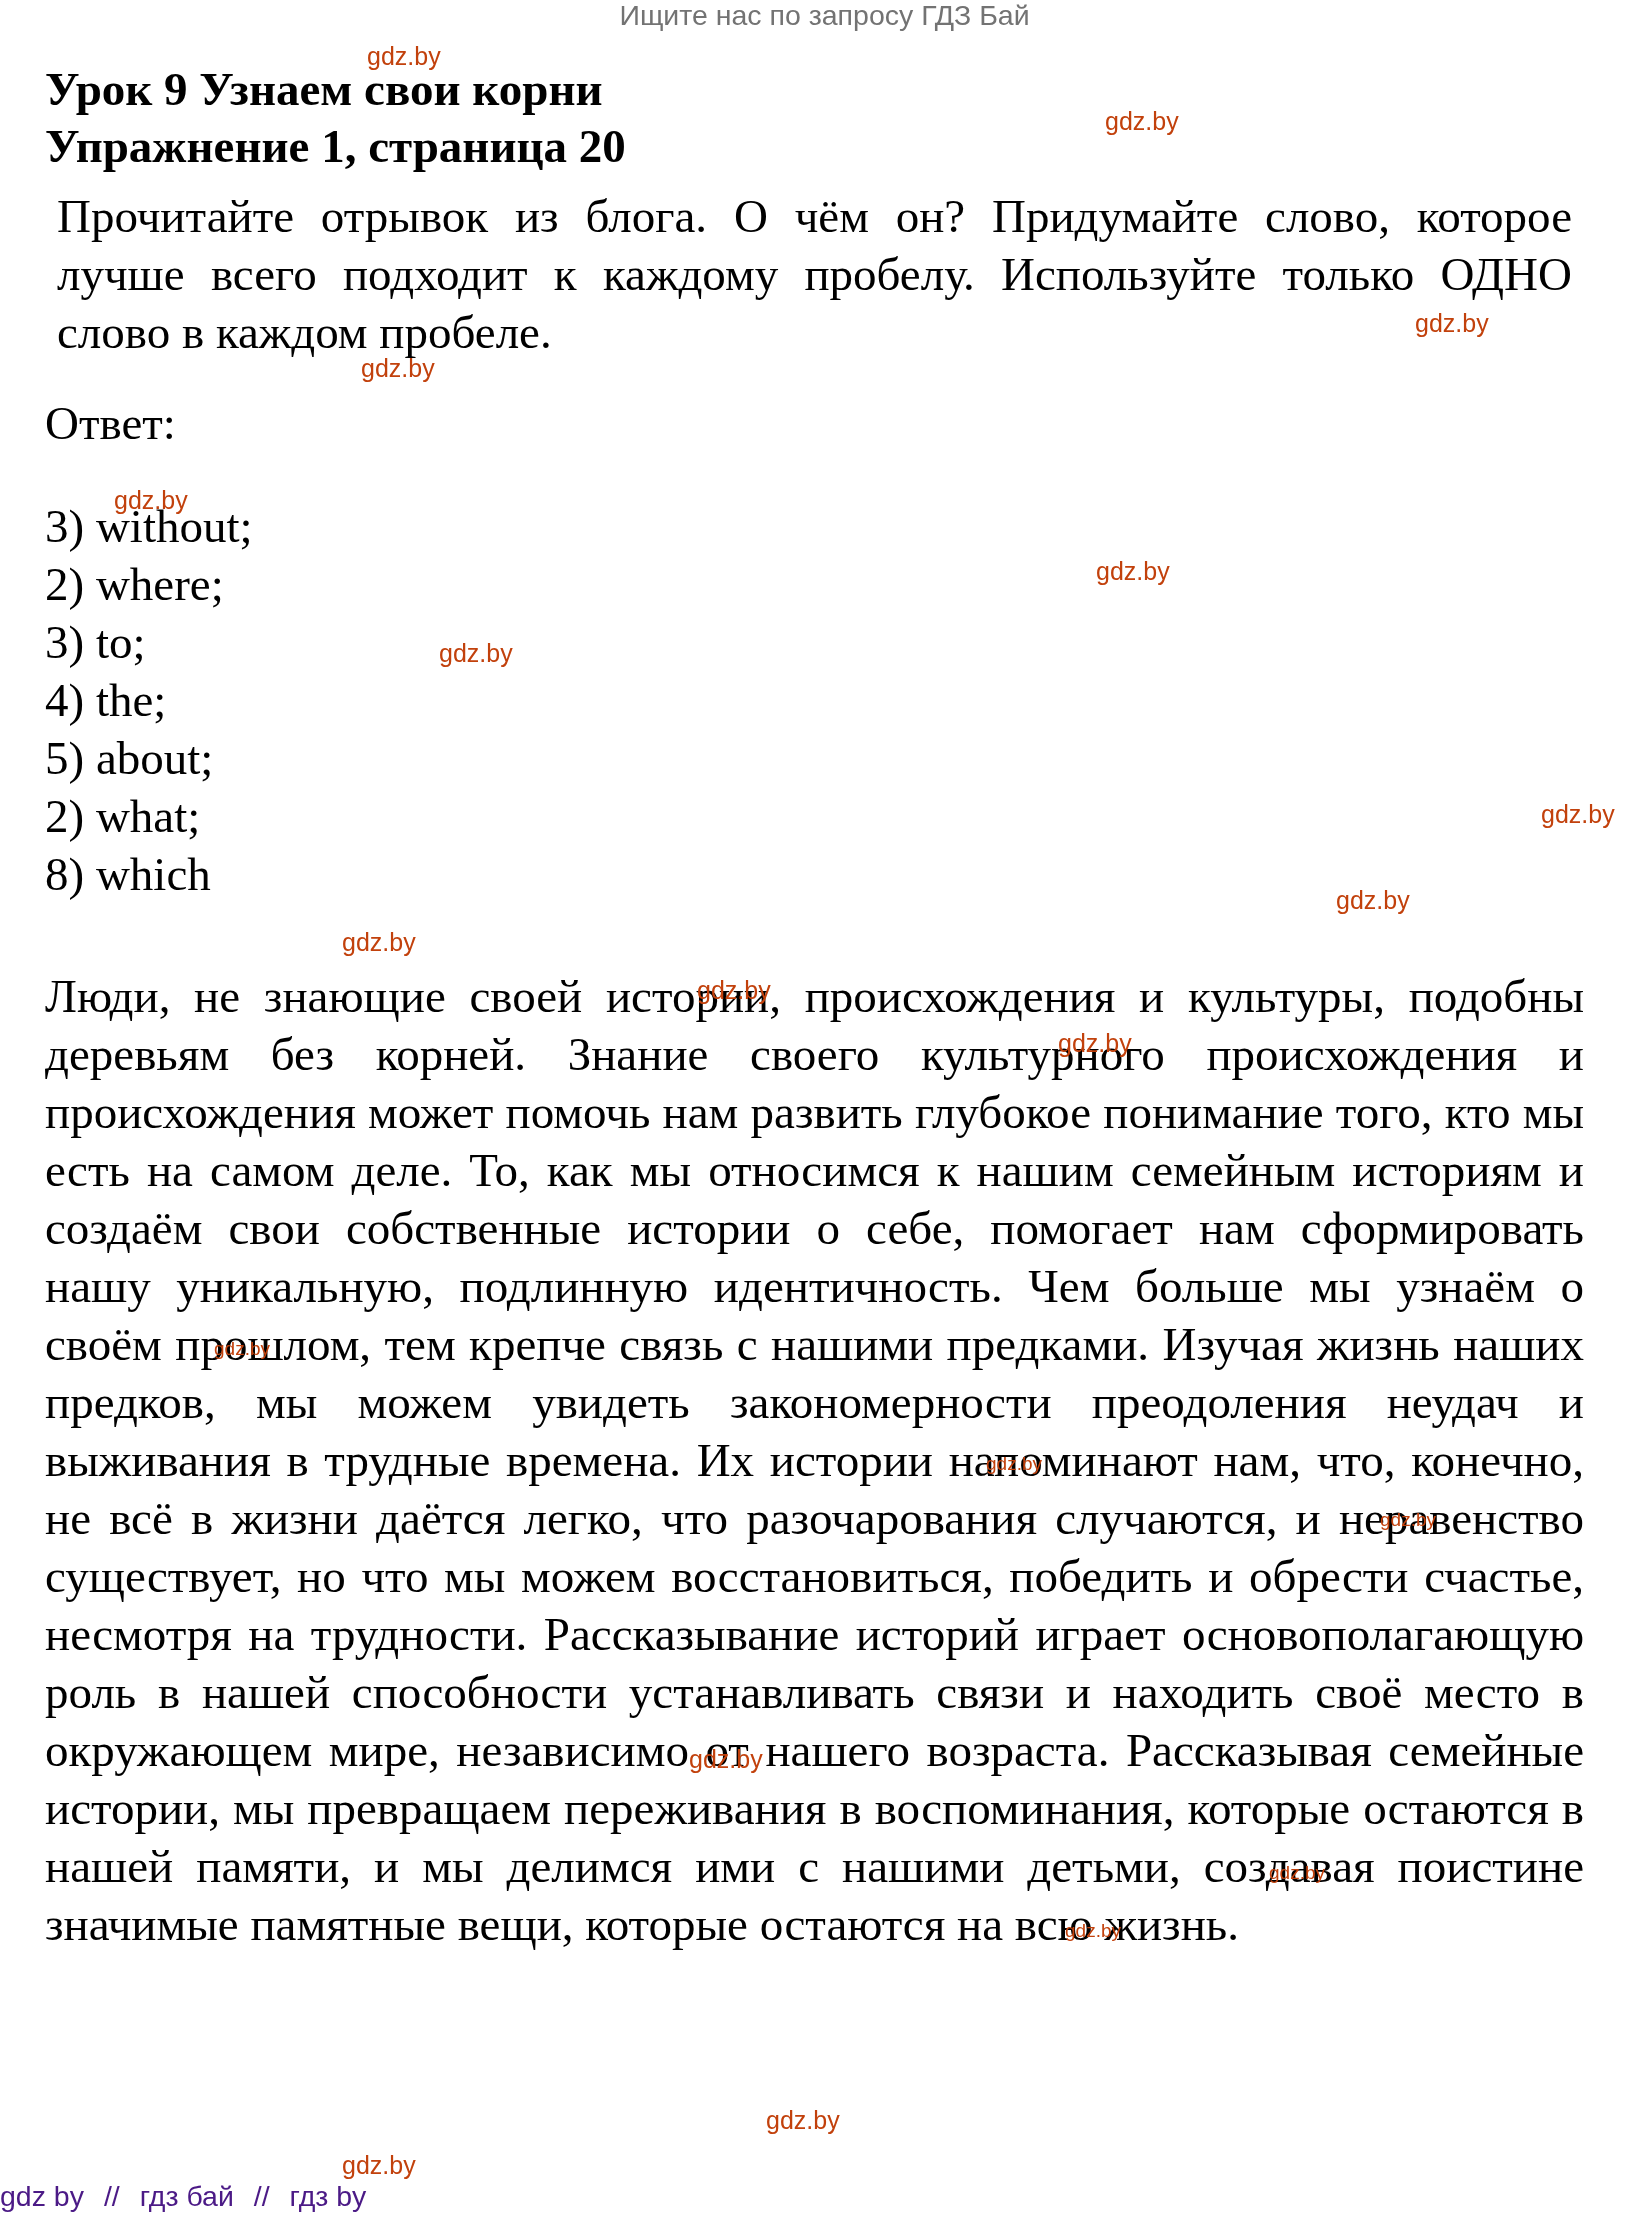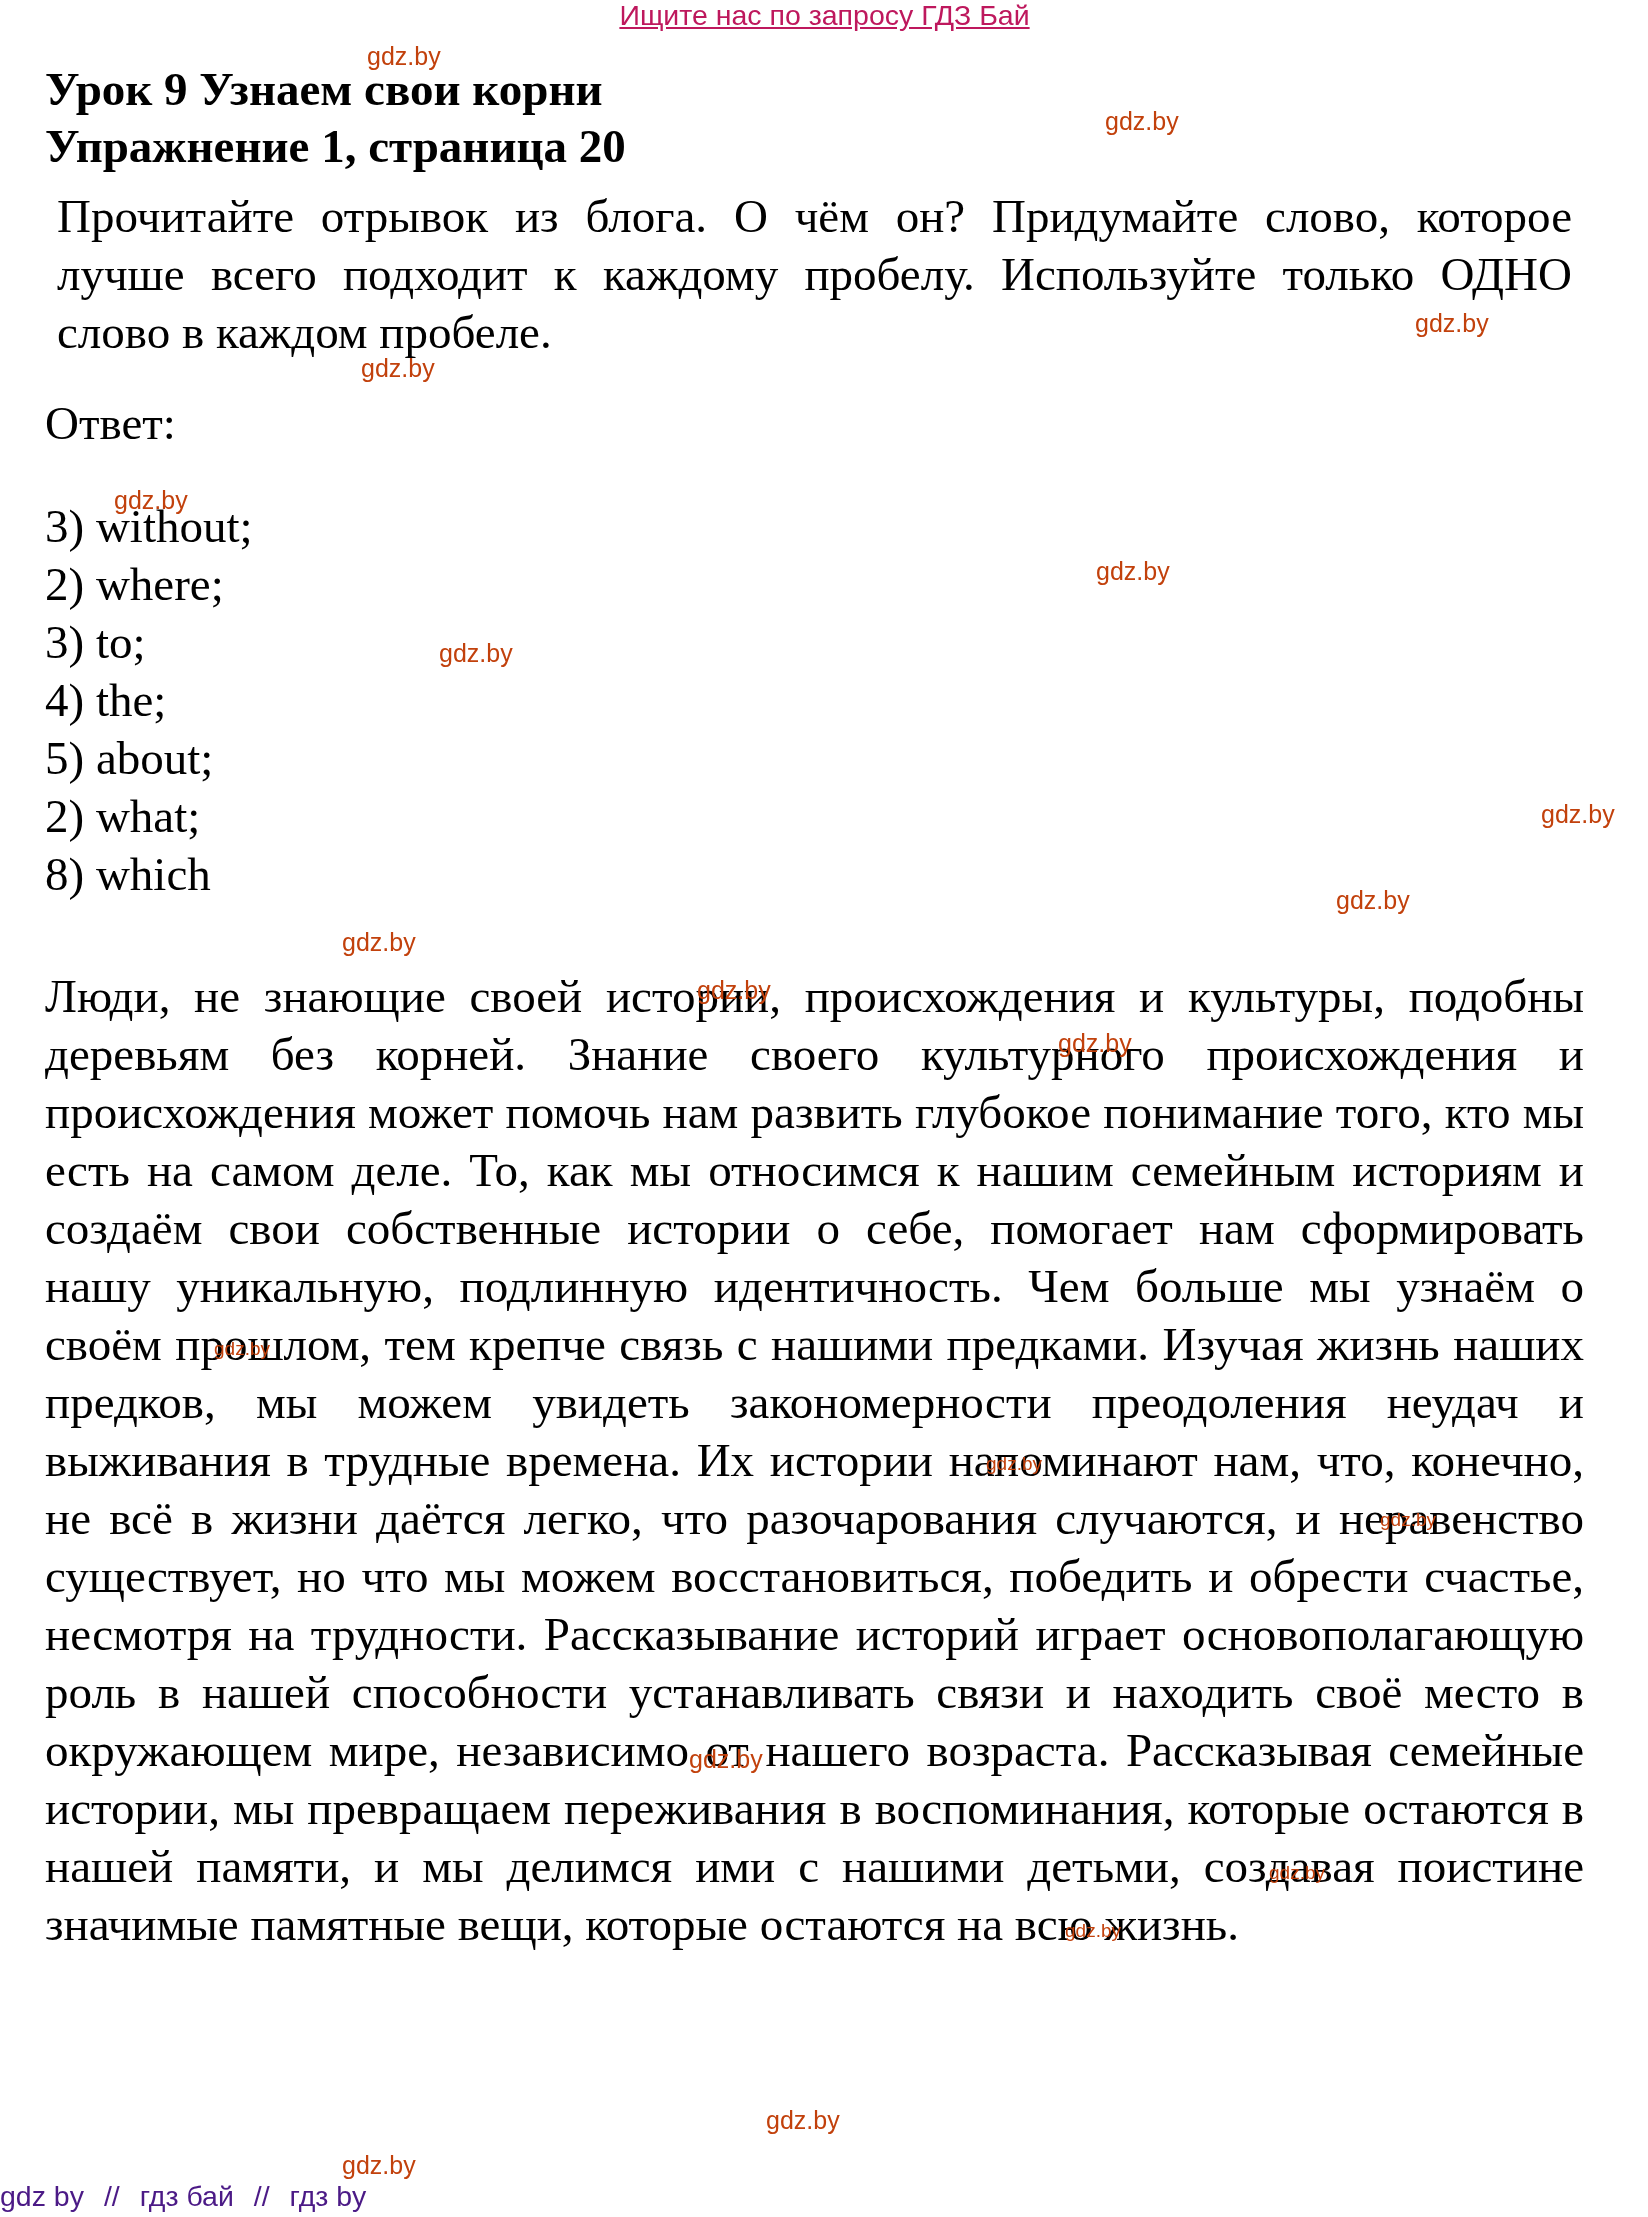--- a/index.html
+++ b/index.html
@@ -1,20 +1,20 @@
 <!DOCTYPE html>
 <html style="font-size:14px"><head>
 <meta charset="utf-8">
 <style>
   html, body { margin: 0; padding: 0; background: #ffffff; }
   body { width: 1649px; height: 2217px; position: relative; overflow: hidden; }
   .header-banner {
     position: absolute; left: 0; top: 0; width: 1649px; text-align: center;
     font-family: "Liberation Sans", "DejaVu Sans", sans-serif;
-    font-size: 28.5px; line-height: 31px; color: #be185d; text-decoration: underline;
+    font-size: 28.5px; line-height: 31px; color: #737373;
   }
   .content {
     position: absolute; left: 45px; top: 61px; width: 1539px;
     font-family: "Liberation Serif", "DejaVu Serif", serif;
     color: #000;
   }
   .title {
     font-weight: bold; font-size: 47px; line-height: 57px; margin: 0;
   }
   .task {

